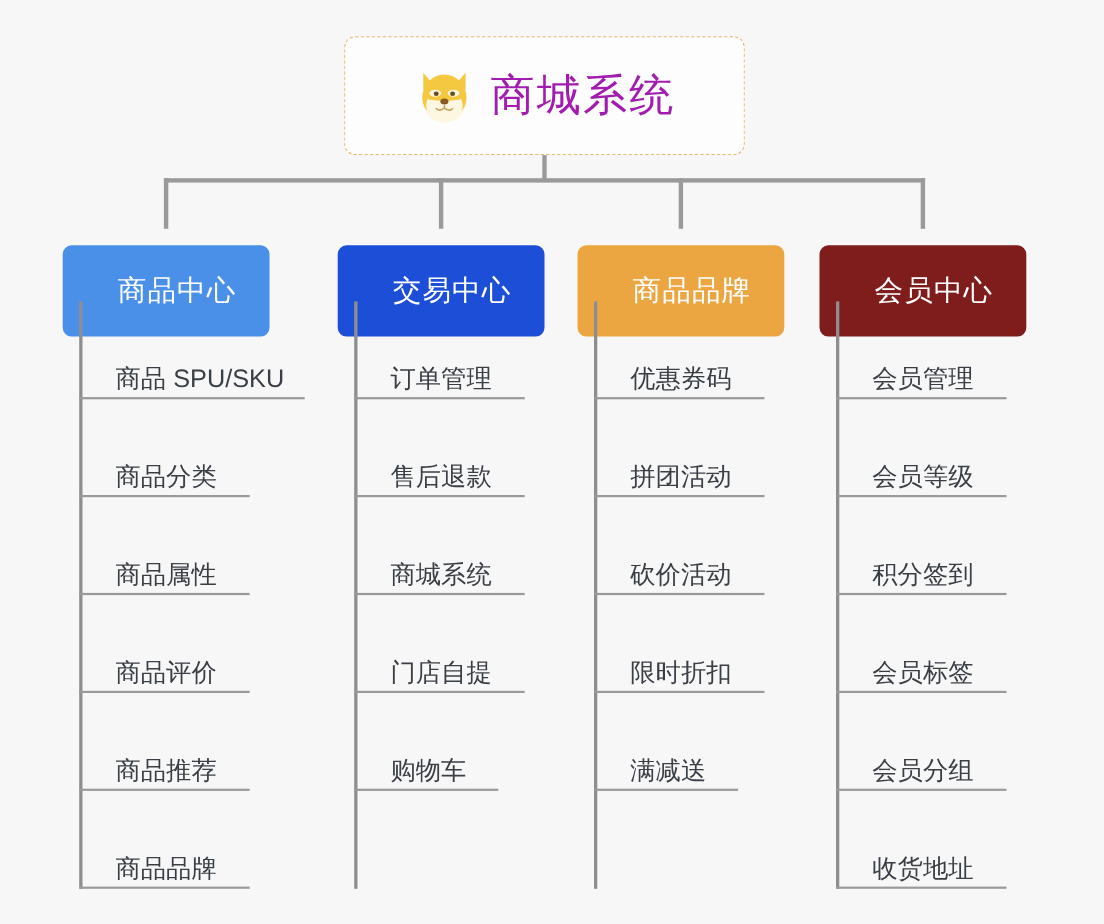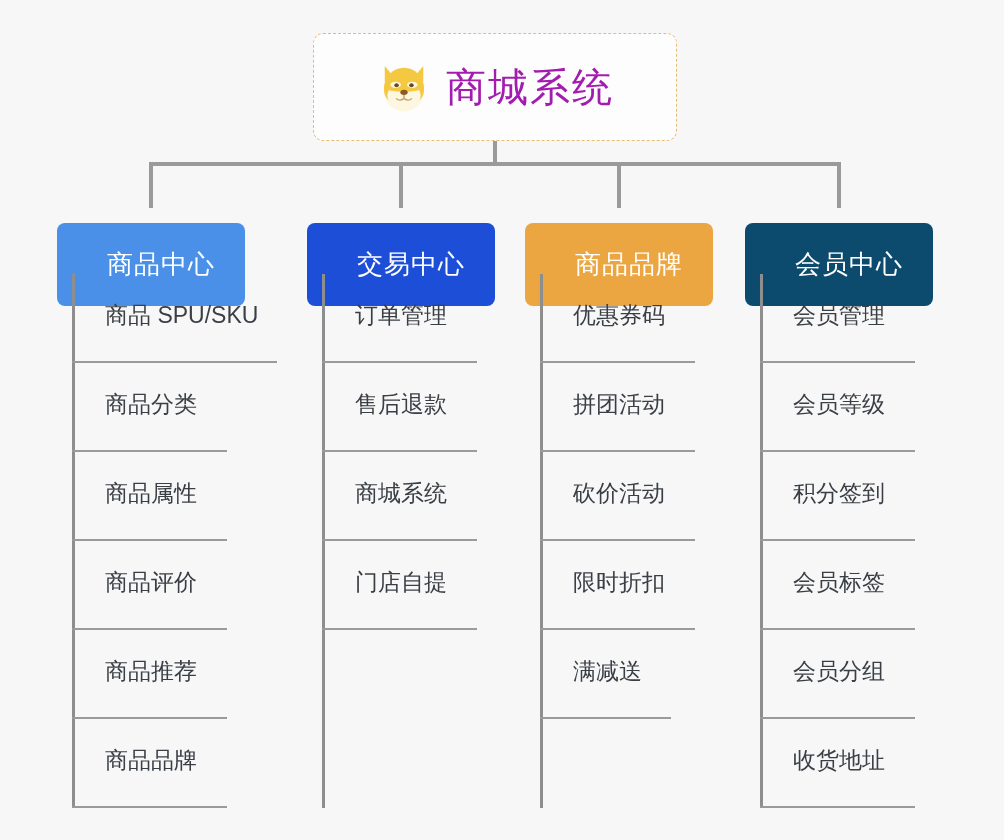--- a/index.html
+++ b/index.html
@@ -95,21 +95,21 @@
     position: absolute;
     left: 15px;
     top: 67px;
     width: 210px;
   }
   .branch-item {
     position: relative;
     height: 89px;
     box-sizing: border-box;
     display: flex;
-    align-items: center;
+    align-items: flex-end;
     padding-left: 33px;
     padding-bottom: 6px;
   }
   .branch-item .item-label {
     font-size: 23px;
     line-height: 1.1;
     color: #3a3f45;
     white-space: nowrap;
   }
   .branch-item .item-rule {
@@ -204,20 +204,24 @@
           <span class="item-rule" style="width: 155px; background: rgb(154, 154, 154);"></span>
         </div>
         <div class="branch-item">
           <span class="item-label">商城系统</span>
           <span class="item-rule" style="width: 155px; background: rgb(154, 154, 154);"></span>
         </div>
         <div class="branch-item">
           <span class="item-label">门店自提</span>
           <span class="item-rule" style="width: 155px; background: rgb(154, 154, 154);"></span>
         </div>
+        <div class="branch-item">
+          <span class="item-label">购物车</span>
+          <span class="item-rule" style="width: 131px; background: rgb(154, 154, 154);"></span>
+        </div>
       </div>
   </div>
 
   <div class="branch" style="left:525px;">
     <div class="branch-head" style="background: rgb(235, 166, 66);">
         <span class="head-label">商品品牌</span>
       </div>
     <div class="branch-spine" style="height: 534px;"></div>
     <div class="branch-items">
         <div class="branch-item">
@@ -237,21 +241,21 @@
           <span class="item-rule" style="width: 155px; background: rgb(154, 154, 154);"></span>
         </div>
         <div class="branch-item">
           <span class="item-label">满减送</span>
           <span class="item-rule" style="width: 131px; background: rgb(154, 154, 154);"></span>
         </div>
       </div>
   </div>
 
   <div class="branch" style="left:745px;">
-    <div class="branch-head" style="background: #0c4a6e;">
+    <div class="branch-head" style="background: #7f1d1d;">
         <span class="head-label">会员中心</span>
       </div>
     <div class="branch-spine" style="height: 534px;"></div>
     <div class="branch-items">
         <div class="branch-item">
           <span class="item-label">会员管理</span>
           <span class="item-rule" style="width: 155px; background: rgb(154, 154, 154);"></span>
         </div>
         <div class="branch-item">
           <span class="item-label">会员等级</span>

